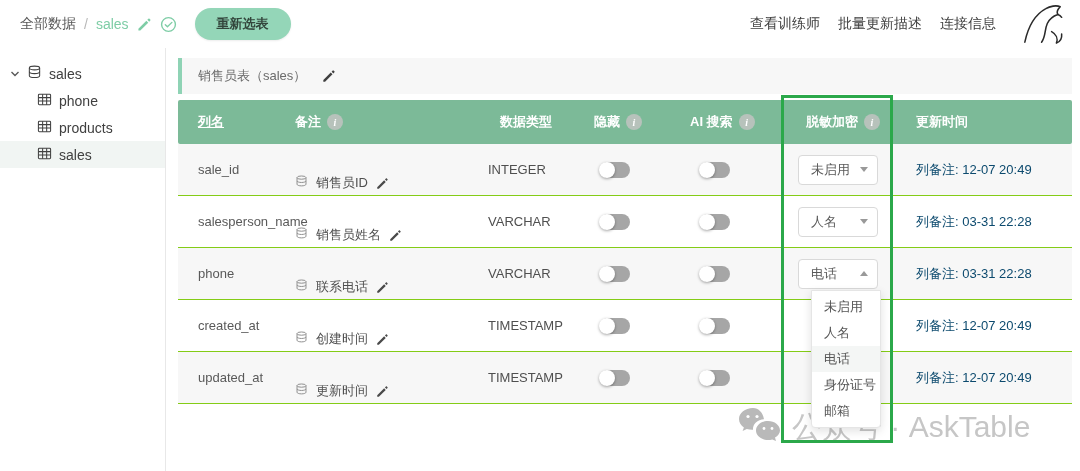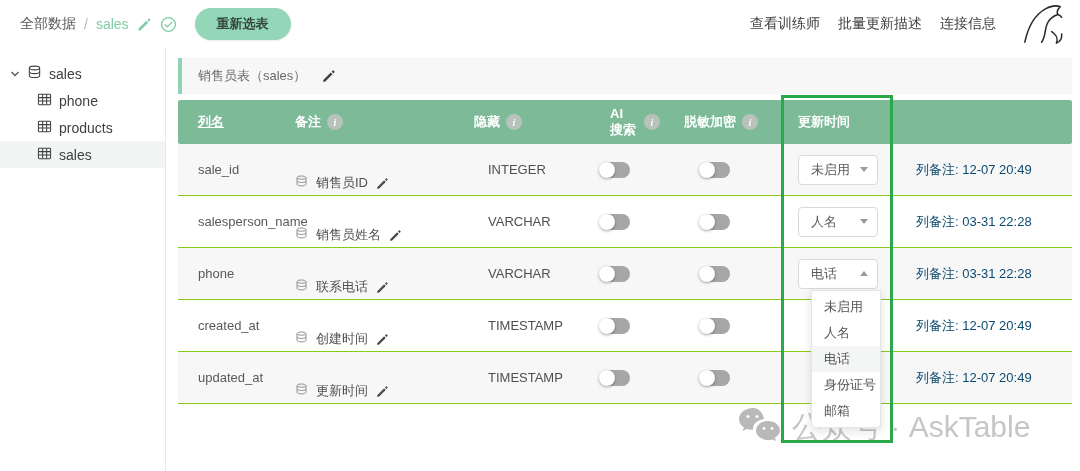--- a/index.html
+++ b/index.html
@@ -184,20 +184,23 @@
 
     <div class="table-wrap">
       <div class="thead grid-cols">
         <div class="hcell hc1">
             <span>列名</span>
           </div>
         <div class="hcell hc2">
             <span>备注</span>
             <span class="info-ic">i</span>
           </div>
+        <div class="hcell hc3">
+            <span>数据类型</span>
+          </div>
         <div class="hcell hc4">
             <span>隐藏</span>
             <span class="info-ic">i</span>
           </div>
         <div class="hcell hc5">
             <span>AI 搜索</span>
             <span class="info-ic">i</span>
           </div>
         <div class="hcell hc6">
             <span>脱敏加密</span>

